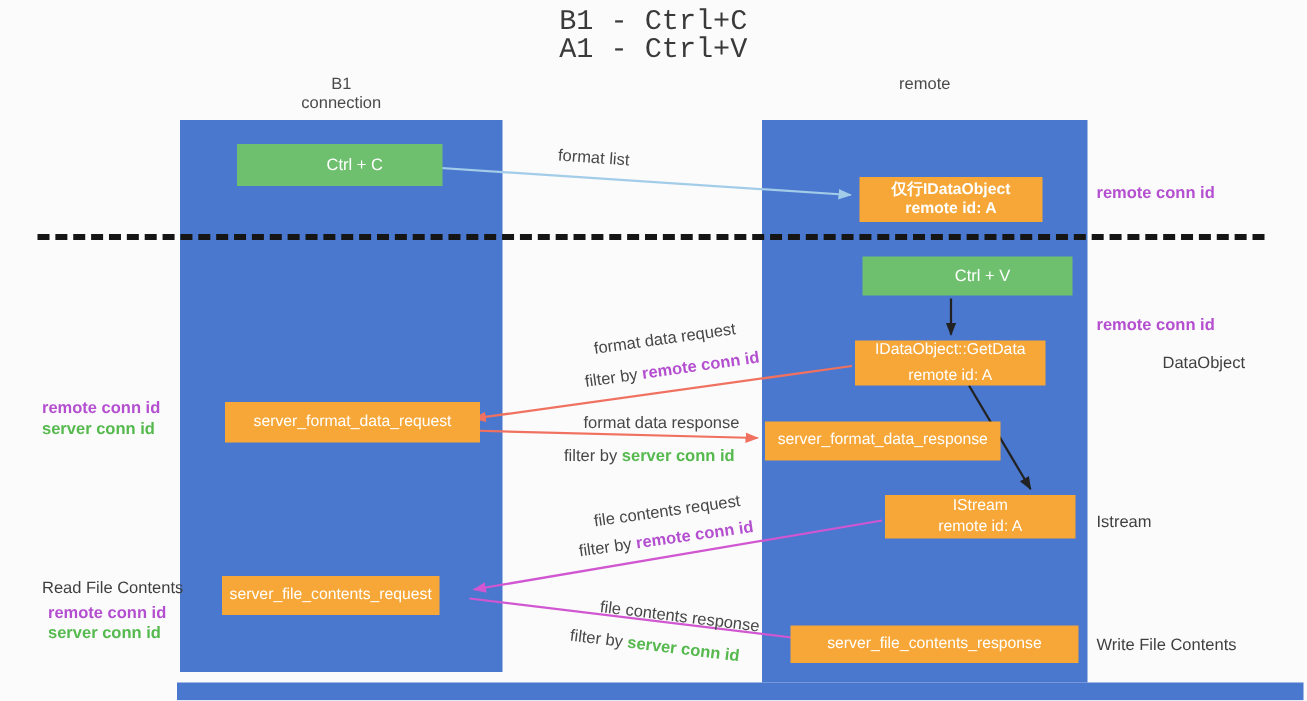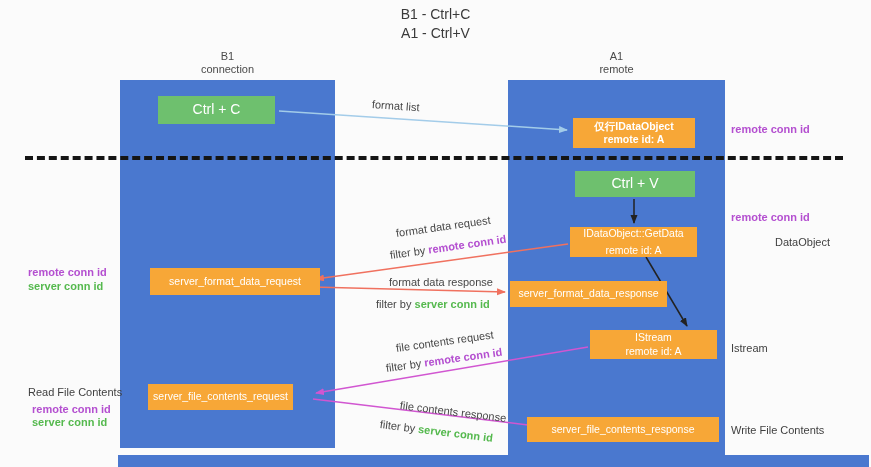--- a/index.html
+++ b/index.html
@@ -1,24 +1,24 @@
 <!DOCTYPE html>
 <html style="--blue: #4a78cf; --green-box: #6ec06e; --orange: #f7a737; --purple: #b44fd0; --green-text: #55b94e; --salmon: #f0715f; --magenta: #d156d1; --lightblue: #a3cce9;"><head>
 <meta charset="utf-8">
 <style>
   html,body{margin:0;padding:0;background:#fbfbfb;}
   .canvas{position:relative;width:871px;height:467px;background:#fbfbfb;overflow:hidden;
           font-family:"Liberation Sans",sans-serif;color:#3f3f3f;}
   .abs{position:absolute;}
-  .title{top:5px;left:0;right:0;text-align:center;font-size:14px;line-height:19px;color:#3a3a3a;}
+  .title{top:5px;left:0;right:0;text-align:center;font-size:19px;line-height:19px;color:#3a3a3a;font-family:Liberation Mono, monospace;}
   .col{background:var(--blue,#4a78cf);}
   .col-header{text-align:center;font-size:11px;line-height:13px;color:#4a4a4a;}
   .node{display:flex;flex-direction:column;align-items:center;justify-content:center;
         color:#fff;font-size:10.5px;line-height:1.28;text-align:center;white-space:nowrap;}
-  .green{background:var(--green-box,#6ec06e);font-size:14px;}
+  .green{background:var(--green-box,#6ec06e);font-size:11px;padding-left:20px;}
   .orange{background:var(--orange,#f7a737);}
   .dashed{border-top:4px dashed #151515;height:0;}
   .side{font-size:11px;line-height:13px;white-space:nowrap;}
   .purple{color:var(--purple,#b44fd0);font-weight:bold;}
   .greentx{color:var(--green-text,#55b94e);font-weight:bold;}
   .alabel{font-size:11px;color:#474747;white-space:nowrap;transform-origin:left center;}
   svg.arrows{position:absolute;left:0;top:0;width:871px;height:467px;pointer-events:none;}
   .strip{background:var(--blue,#4a78cf);}
 </style>
 </head>
@@ -29,21 +29,20 @@
   <div class="abs title">
     <div>B1 - Ctrl+C</div>
     <div>A1 - Ctrl+V</div>
   </div>
 
   <div class="abs col-header" style="left:120px;top:50px;width:215px;">
     <div>B1</div>
     <div>connection</div>
   </div>
   <div class="abs col-header" style="left:508px;top:50px;width:217px;">
-    <div>A1</div>
     <div>remote</div>
   </div>
 
   <div class="abs col" style="left:120px;top:80px;width:215px;height:368px;"></div>
   <div class="abs col" style="left:508px;top:80px;width:217px;height:375px;"></div>
   <div class="abs strip" style="left:118px;top:455px;width:751px;height:12px;"></div>
 
   <div class="abs dashed" style="left:25px;top:156px;width:818px;"></div>
 
   <svg class="arrows">

